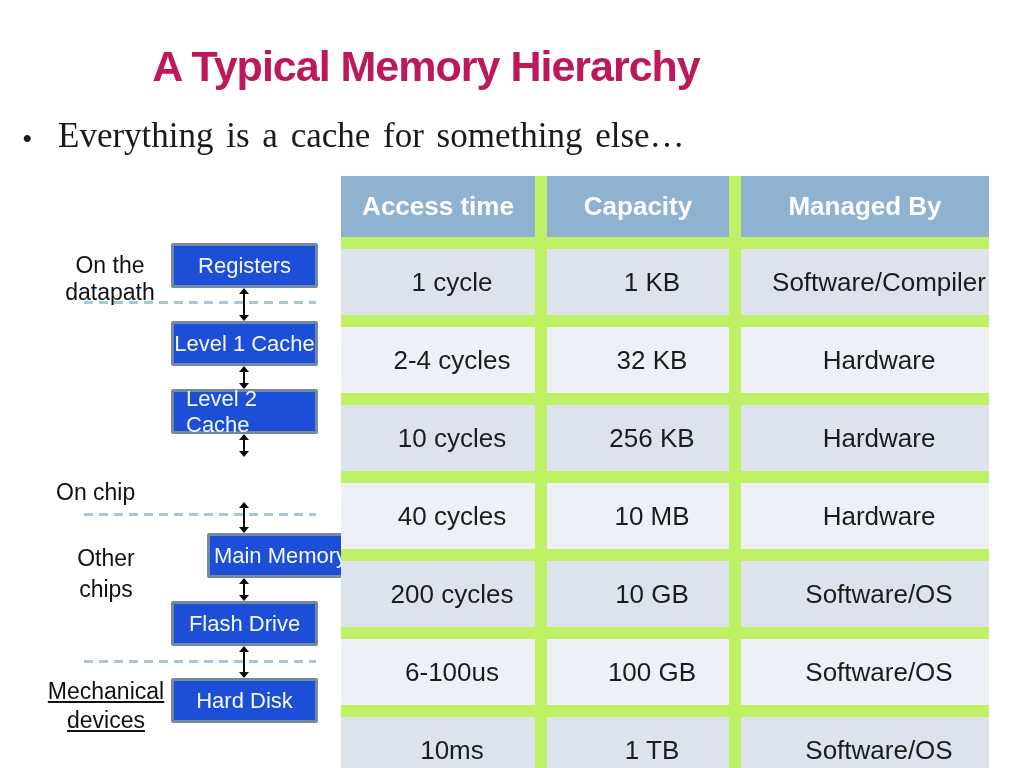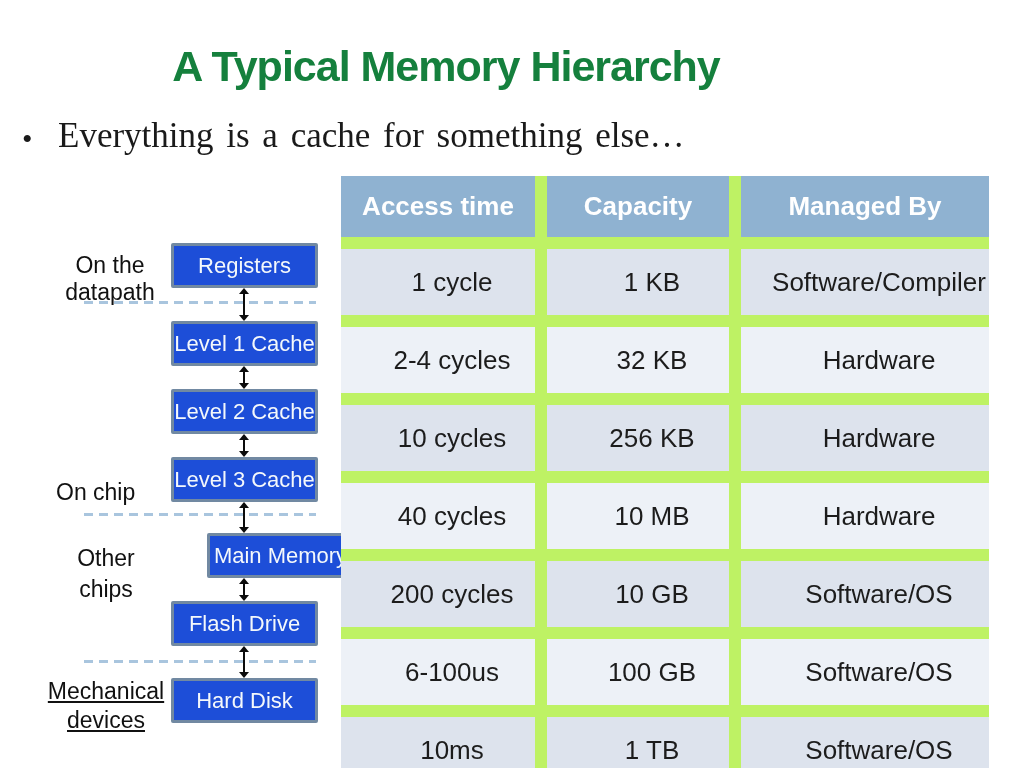--- a/index.html
+++ b/index.html
@@ -3,21 +3,21 @@
 <meta charset="utf-8">
 <style>
   html,body{margin:0;padding:0;background:#fff;}
   #slide{
     position:relative;width:1024px;height:768px;background:#ffffff;overflow:hidden;
     font-family:"Liberation Sans",sans-serif;
   }
   
   #title{
     position:absolute;left:0;top:42px;width:852px;text-align:center;
-    font-size:43px;font-weight:bold;letter-spacing:-1px;color:#15803d;padding-left:20px;
+    font-size:43px;font-weight:bold;letter-spacing:-1px;color:#be185d;
   }
   #bullet-line{position:absolute;left:22px;top:116px;color:#1a1a1a;}
   #bullet-glyph{
     position:absolute;left:0;top:6px;font-size:30px;
     font-family:"Liberation Serif",serif;
   }
   #bullet-text{
     position:absolute;left:36px;top:0;width:900px;white-space:nowrap;
     font-family:"Liberation Serif",serif;font-size:35px;word-spacing:4px;
   }
@@ -93,22 +93,21 @@
     <div>Mechanical</div>
     <div>devices</div>
   </div>
 
   <div class="dashes" style="top:301px;"></div>
   <div class="dashes" style="top:513px;"></div>
   <div class="dashes" style="top:660px;"></div>
 
   <div class="mem-box" style="top:243px;">Registers</div>
   <div class="mem-box" style="top:321px;">Level 1 Cache</div>
-  <div class="mem-box" style="top:389px;">Level 2 Cache</div>
-  <div class="mem-box" style="top:457px;">Level 3 Cache</div>
+  <div class="mem-box" style="top:389px;padding-left:12px;">Level 2 Cache</div>
   <div class="mem-box" style="top:533px;margin-left:36px;">Main Memory</div>
   <div class="mem-box" style="top:601px;">Flash Drive</div>
   <div class="mem-box" style="top:678px;">Hard Disk</div>
 
   <div class="varrow" style="top:288px;height:33px;">
       <span class="shaft"></span>
     </div>
   <div class="varrow" style="top:366px;height:23px;">
       <span class="shaft"></span>
     </div>

